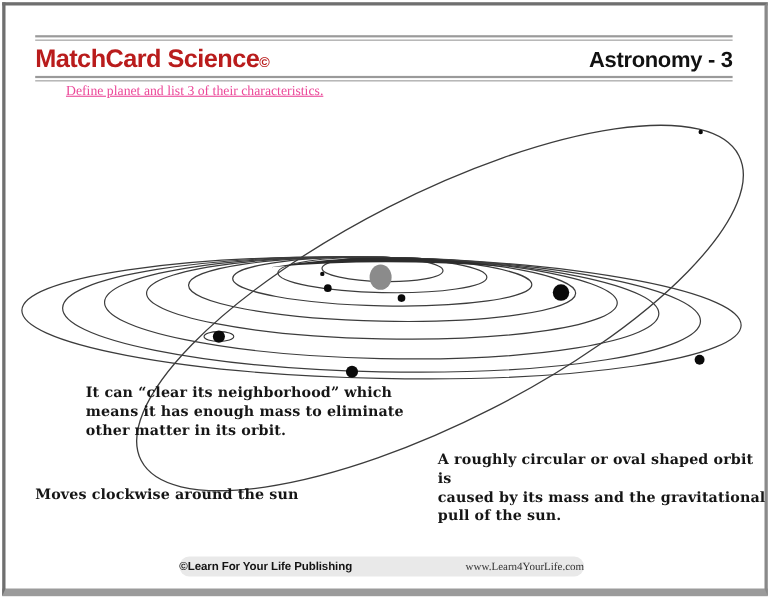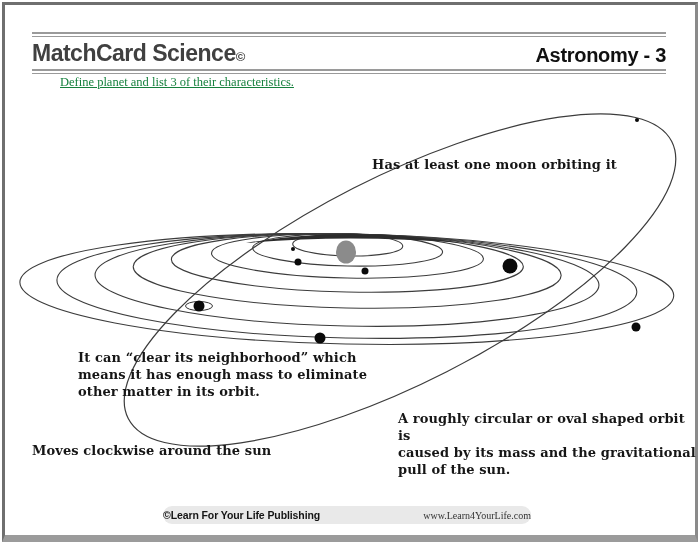--- a/index.html
+++ b/index.html
@@ -7,26 +7,26 @@
          font-family:"Liberation Sans",sans-serif;}
   
   .frame{position:absolute;left:2px;top:2px;width:696px;height:540px;box-sizing:border-box;
          border-top:3px solid #6f6f6f;border-left:3px solid #6f6f6f;
          border-right:3px solid #8a8a8a;border-bottom:7px solid #9b9b9b;background:#fff;}
   .rule{position:absolute;left:32px;width:634px;height:5px;box-sizing:border-box;
         border-top:2px solid #9a9a9a;border-bottom:1px solid #9a9a9a;}
   .rule-top{top:32px;}
   .rule-mid{top:69px;}
   .brand{position:absolute;left:32px;top:40px;font-size:23px;font-weight:bold;
-         letter-spacing:-0.5px;color:#404040;}
+         letter-spacing:-0.5px;color:#b91c1c;}
   .brand .mark{font-size:13px;font-weight:bold;}
   .page-label{position:absolute;right:34px;top:44px;font-size:20px;font-weight:bold;
               letter-spacing:-0.3px;color:#111;margin-left:29px;}
   .subtitle{position:absolute;left:60px;top:75px;font-family:"Liberation Serif",serif;
-            font-size:12.5px;color:#15803d;text-decoration:underline;}
+            font-size:12.5px;color:#ec4899;text-decoration:underline;}
   .label{position:absolute;font-family:"DejaVu Serif",serif;font-weight:bold;color:#161616;
          font-size:13px;line-height:17px;white-space:pre-line;letter-spacing:0.1px;}
   .lbl-orbits{left:42px;top:150px;}
   .lbl-moon{left:372px;top:156px;}
   .lbl-neighborhood{left:78px;top:349px;}
   .lbl-shape{left:398px;top:410px;}
   .lbl-clockwise{left:32px;top:442px;}
   svg.diagram{position:absolute;left:0;top:0;width:700px;height:544px;}
   .footer-pill{position:absolute;left:163px;top:506px;width:368px;height:18px;
                background:#e9e9e9;border-radius:9px;display:flex;align-items:center;
@@ -72,21 +72,20 @@
       <circle cx="298" cy="262" r="3.5"></circle>
       <circle cx="365" cy="271" r="3.5"></circle>
       <circle cx="510" cy="266" r="7.5"></circle>
       <circle cx="199" cy="306" r="5.5"></circle>
       <circle cx="320" cy="338" r="5.5"></circle>
       <circle cx="636" cy="327" r="4.5"></circle>
       <circle cx="637" cy="120" r="2"></circle>
     </g>
   </svg>
 
-  <div class="label lbl-moon">Has at least one moon orbiting it</div>
   <div class="label lbl-neighborhood">It can “clear its neighborhood” which
 means it has enough mass to eliminate
 other matter in its orbit.</div>
   <div class="label lbl-shape">A roughly circular or oval shaped orbit is
 caused by its mass and the gravitational
 pull of the sun.</div>
   <div class="label lbl-clockwise">Moves clockwise around the sun</div>
 
   <div class="footer-pill">
     <span class="footer-pub">©Learn For Your Life Publishing</span>

